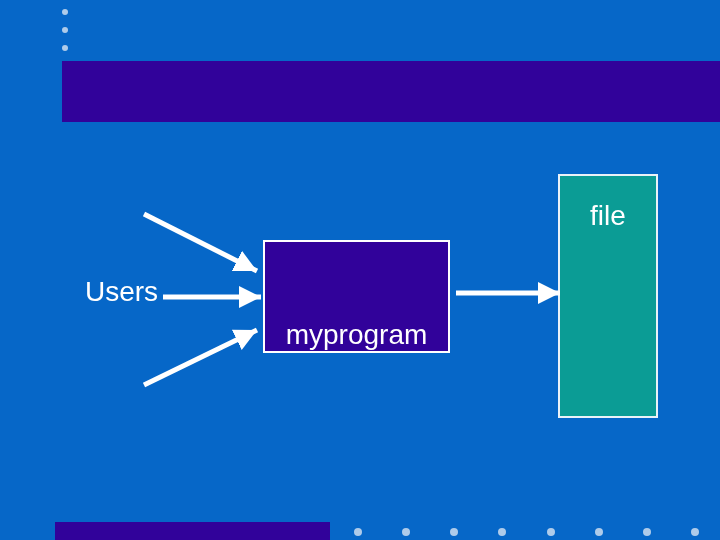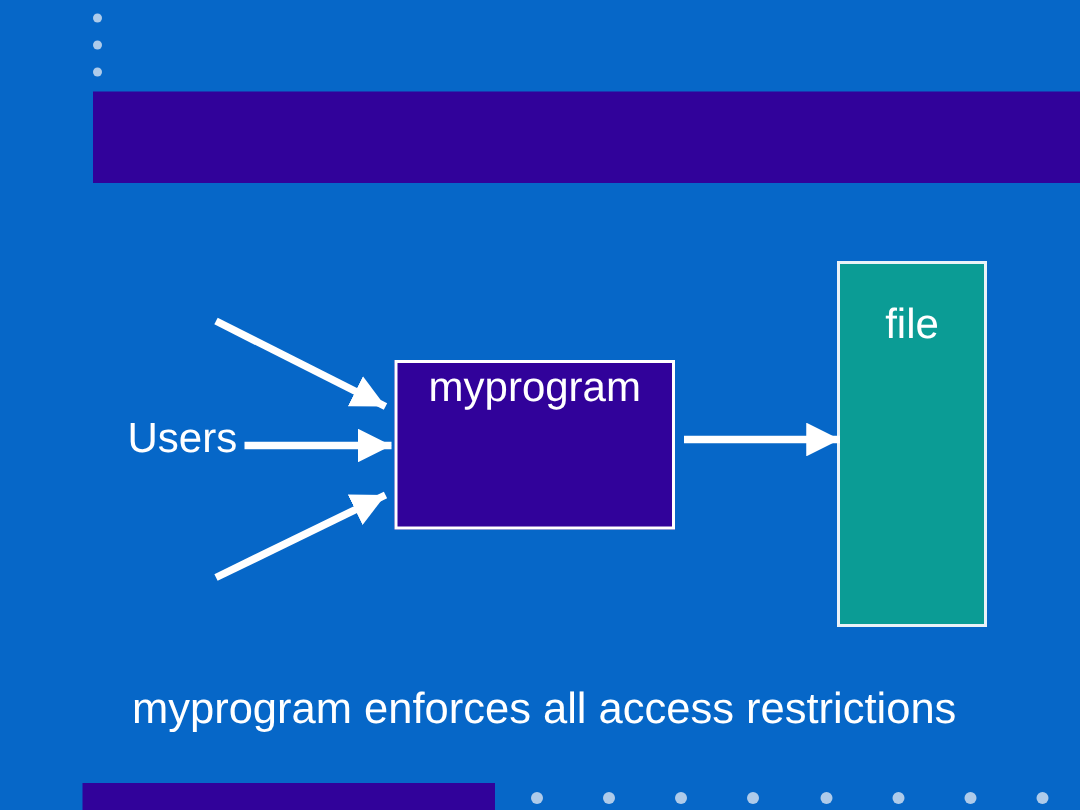--- a/index.html
+++ b/index.html
@@ -64,21 +64,21 @@
   
   .program-box {
     position: absolute;
     left: 263px;
     top: 240px;
     width: 187px;
     height: 113px;
     background: var(--accent);
     border: 2px solid #FFFFFF;
     display: flex;
-    align-items: flex-start;
+    align-items: flex-end;
     justify-content: center;
     font-size: 28px;
     color: var(--text);
   }
   .users-label {
     position: absolute;
     left: 49px;
     top: 278px;
     font-size: 28px;
     color: var(--text);
@@ -155,21 +155,20 @@
       <marker id="arrowhead" markerWidth="4.5" markerHeight="4.5" refX="4.5" refY="2.25" orient="auto">
         <polygon points="0,0 4.5,2.25 0,4.5" fill="#FFFFFF"></polygon>
       </marker>
     </defs>
   <line x1="144" y1="214" x2="257" y2="271" stroke="#FFFFFF" stroke-width="5" marker-end="url(#arrowhead)"></line>
       <line x1="163" y1="297" x2="261" y2="297" stroke="#FFFFFF" stroke-width="5" marker-end="url(#arrowhead)"></line>
       <line x1="144" y1="385" x2="257" y2="330" stroke="#FFFFFF" stroke-width="5" marker-end="url(#arrowhead)"></line>
       <line x1="456" y1="293" x2="560" y2="293" stroke="#FFFFFF" stroke-width="5" marker-end="url(#arrowhead)"></line>
     </svg>
 
-  <div class="caption">myprogram enforces all access restrictions</div>
 
   <div class="bottom-bar"></div>
 
   <div class="bottom-dots">
       <span class="dot"></span>
       <span class="dot"></span>
       <span class="dot"></span>
       <span class="dot"></span>
       <span class="dot"></span>
       <span class="dot"></span>

